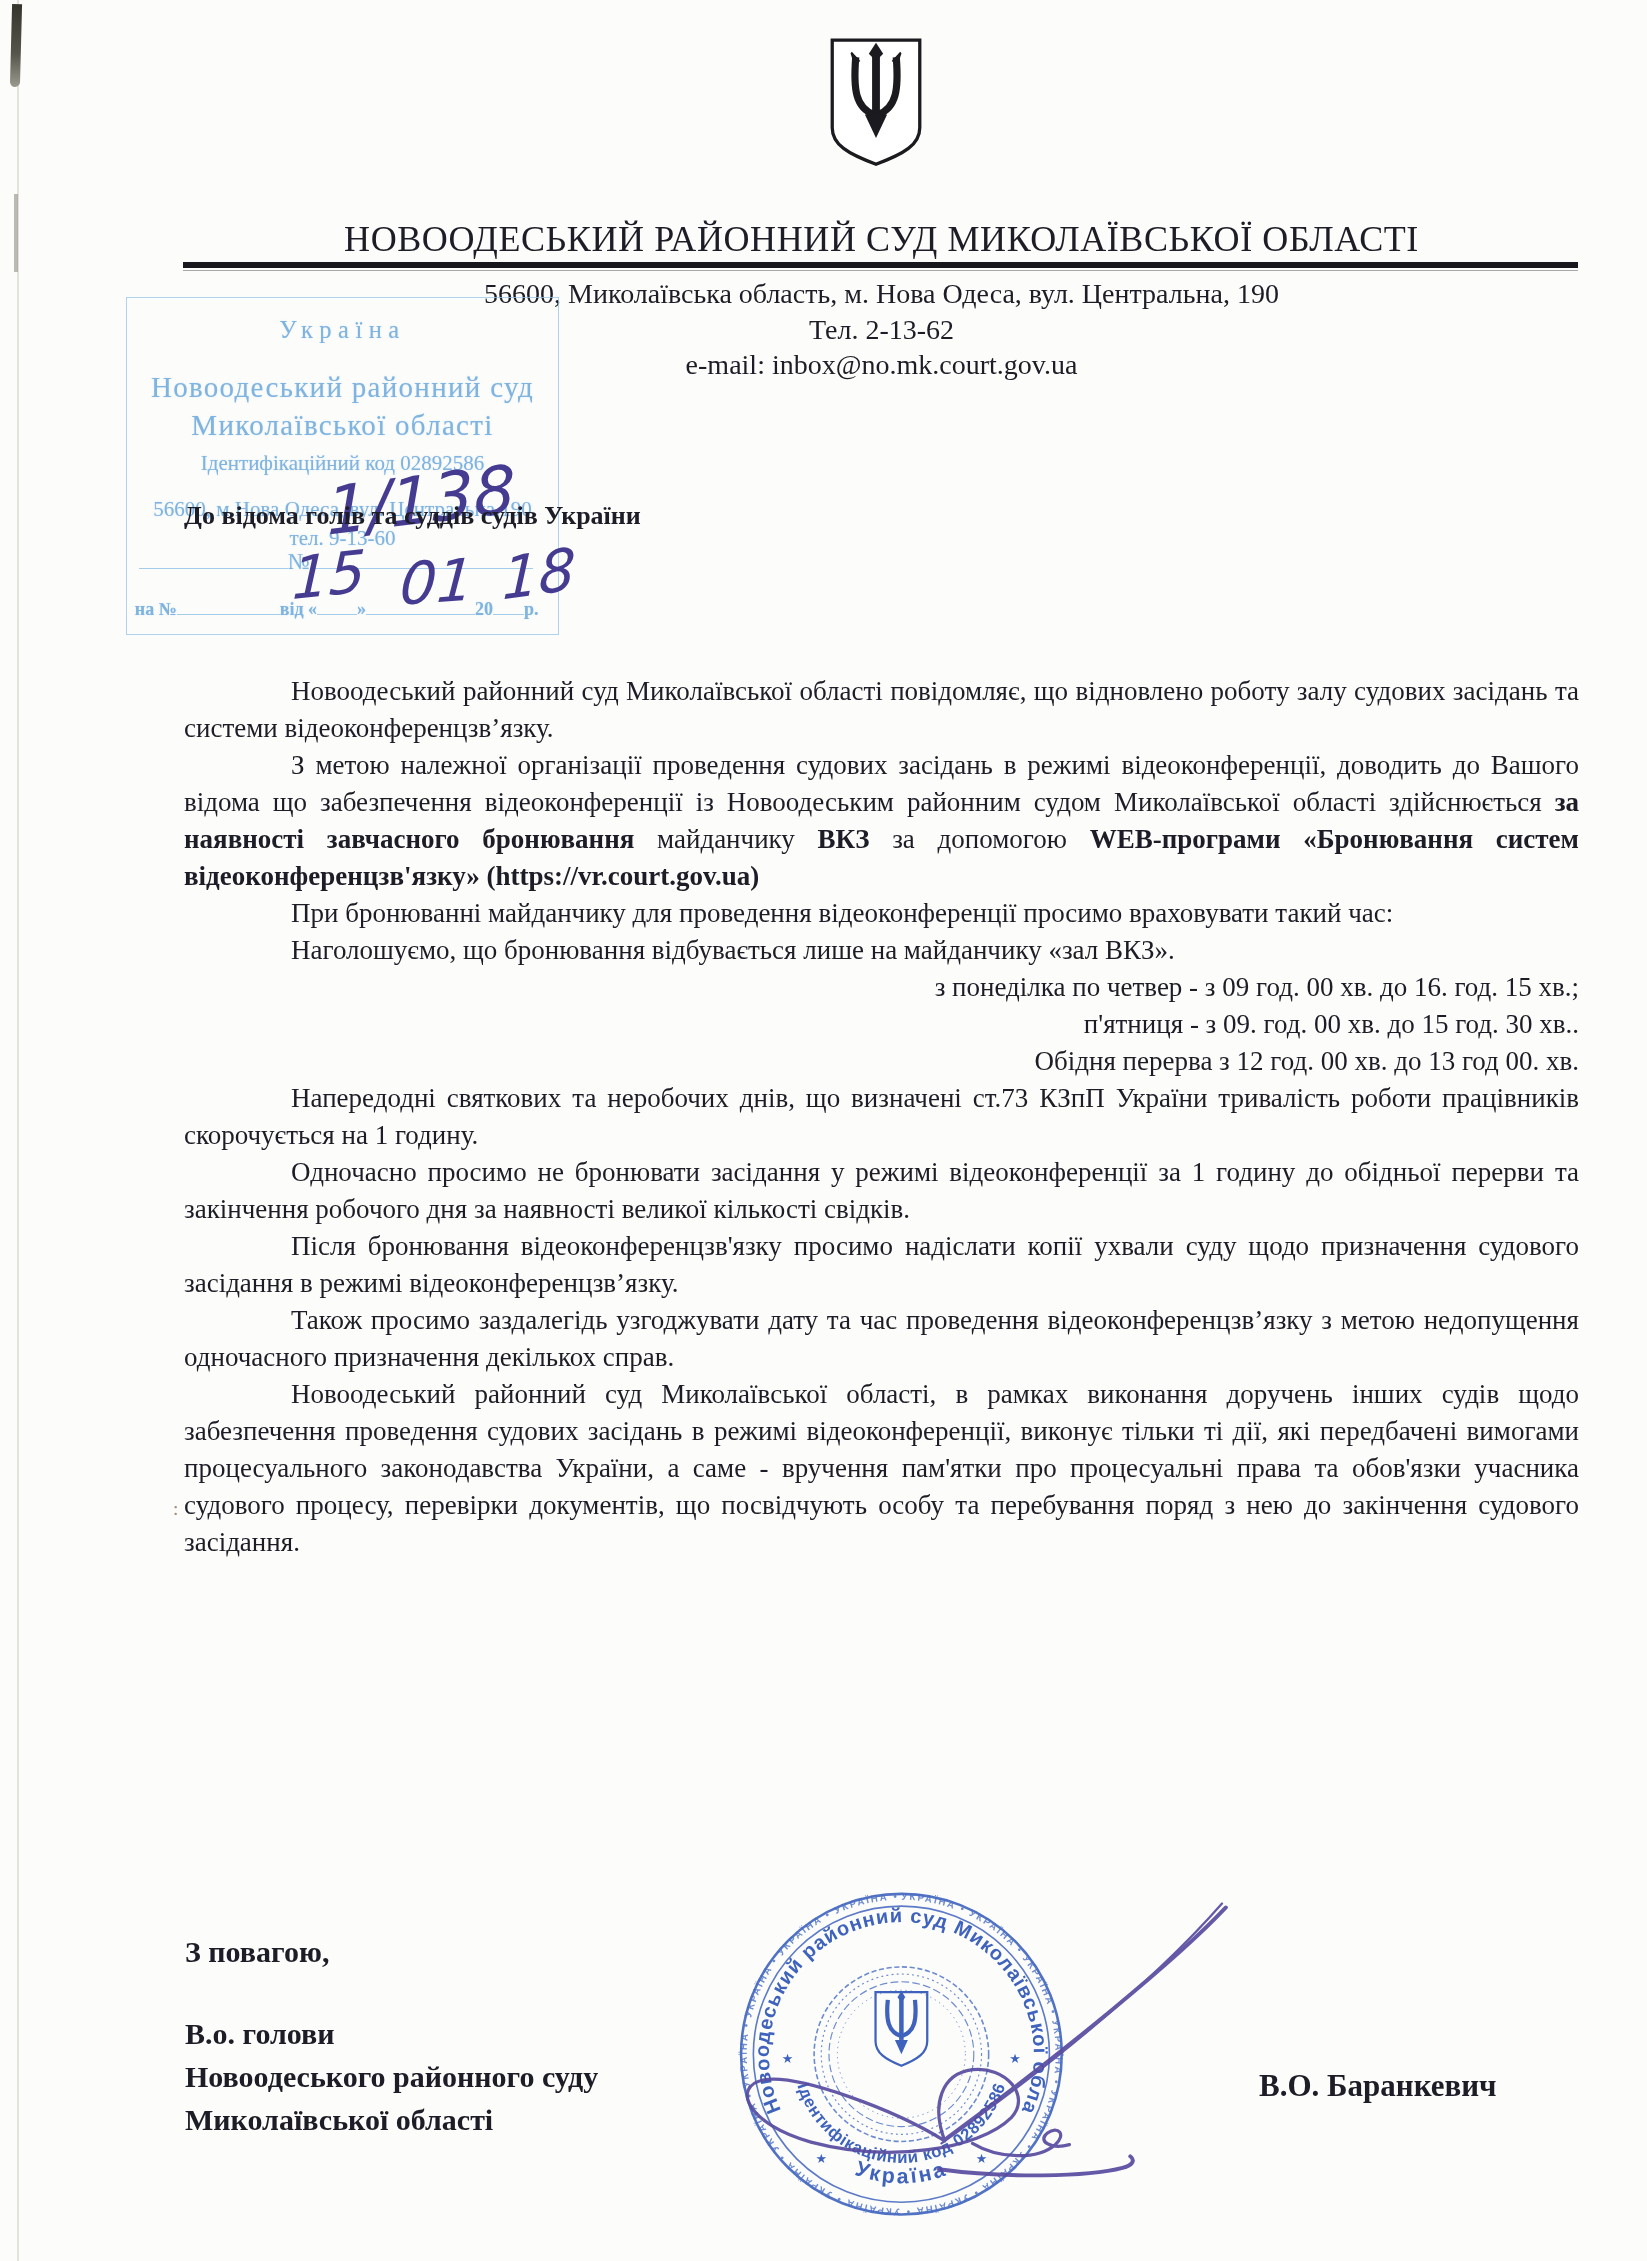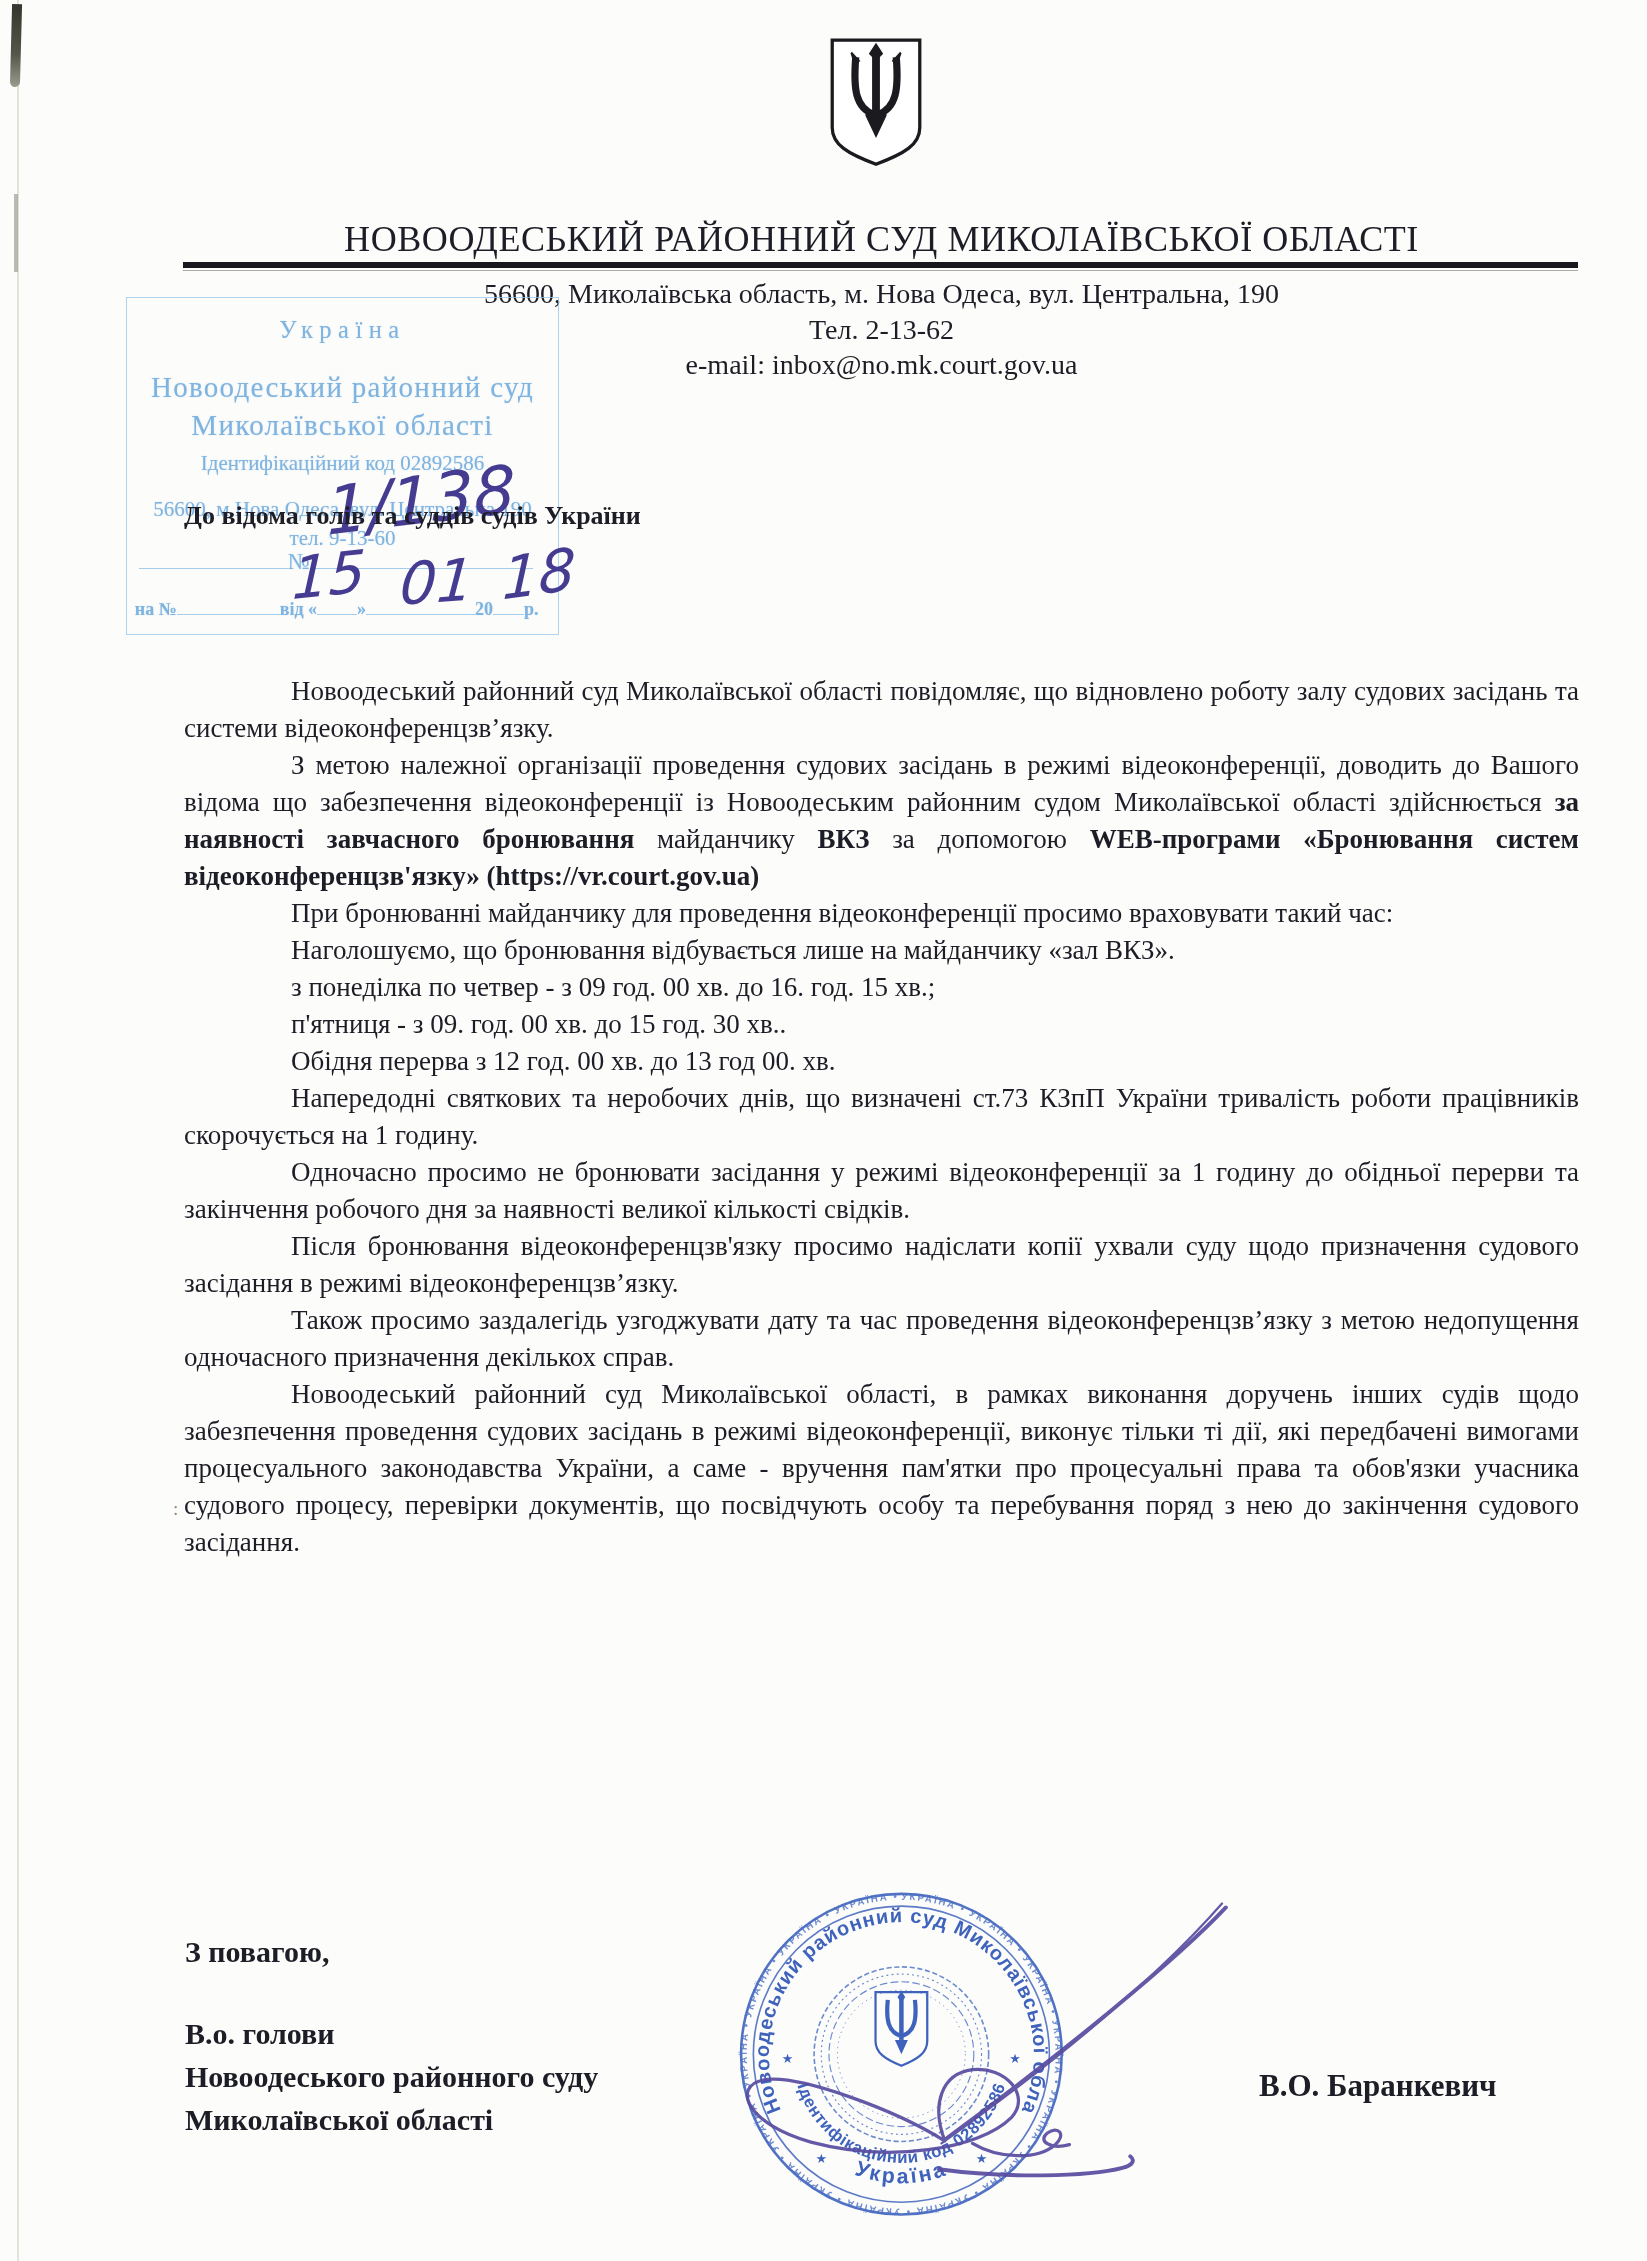--- a/index.html
+++ b/index.html
@@ -56,21 +56,21 @@
     position:absolute; left:184px; top:501px; width:1395px;
     padding-right:0; box-sizing:border-box;
     font-size:26px; font-weight:bold;
   }
   .addressee .inner{padding-right:52px;}
 
   
   .body-text{position:absolute; left:184px; top:673px; width:1395px;
     font-size:27px; line-height:37px; text-align:justify;}
   .body-text p{margin:0; text-indent:107px;}
-  .body-text .sched{text-indent:107px; text-align:left;}
+  .body-text .sched{text-indent:107px; text-align:right;}
   .body-text b{font-weight:bold;}
 
   
   .closing{position:absolute; left:185px; top:1930px; font-size:30px; font-weight:bold; line-height:43px;}
   .closing .regards{margin-bottom:39px;}
   .signer-name{position:absolute; left:1259px; top:2068px; font-size:31px; font-weight:bold; white-space:nowrap;}
 
   .seal-wrap{position:absolute; left:701px; top:1846px; width:585px; height:417px;}
 </style>
 </head>

